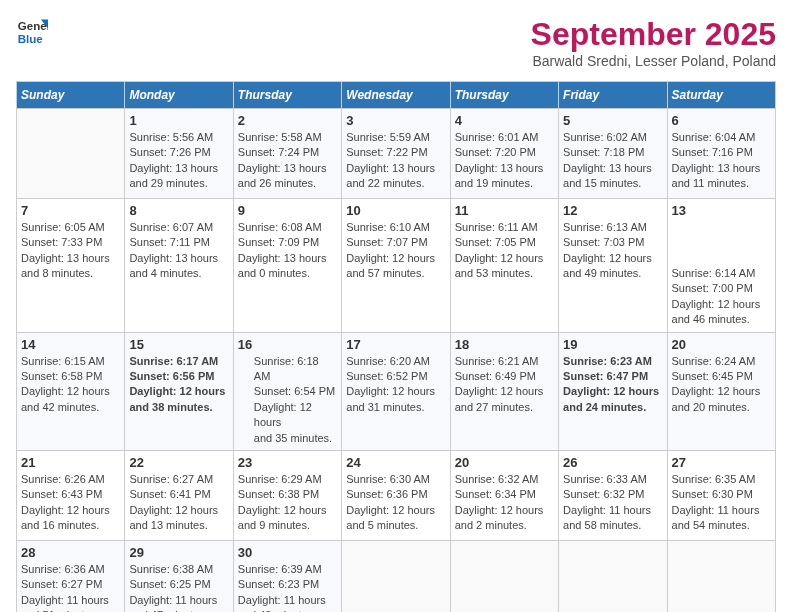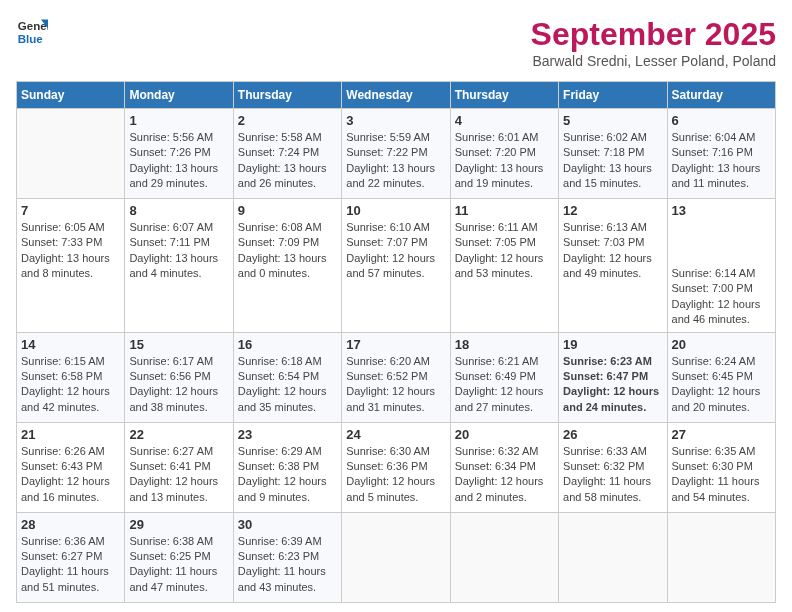--- a/index.html
+++ b/index.html
@@ -43,20 +43,21 @@
       font-size: 11px;
     }
     thead tr th {
       background-color: #2e75b6;
       color: white;
       padding: 6px 4px;
       text-align: left;
       font-size: 12px;
       font-weight: bold;
       border: 1px solid #ccc;
+      font-style: italic;
     }
     tbody tr td {
       border: 1px solid #ccc;
       vertical-align: top;
       padding: 4px;
       height: 90px;
       width: calc(100% / 7);
     }
     .day-number {
       font-weight: bold;
@@ -209,28 +210,28 @@
       <tr>
         <td>
           <span class="day-number">14</span>
           <div class="day-info" style="white-space: pre-line;">Sunrise: 6:15 AM
 Sunset: 6:58 PM
 Daylight: 12 hours
 and 42 minutes.</div>
         </td>
         <td>
           <span class="day-number">15</span>
-          <div class="day-info" style="white-space: pre-line;">Sunrise: 6:17 AM
+          <div class="day-info" style="white-space: pre-line; font-weight: bold;">Sunrise: 6:17 AM
 Sunset: 6:56 PM
 Daylight: 12 hours
 and 38 minutes.</div>
         </td>
         <td>
           <span class="day-number">16</span>
-          <div class="day-info" style="white-space: pre-line;">Sunrise: 6:18 AM
+          <div class="day-info" style="white-space: pre-line; margin-left: 16px;">Sunrise: 6:18 AM
 Sunset: 6:54 PM
 Daylight: 12 hours
 and 35 minutes.</div>
         </td>
         <td>
           <span class="day-number">17</span>
           <div class="day-info" style="white-space: pre-line;">Sunrise: 6:20 AM
 Sunset: 6:52 PM
 Daylight: 12 hours
 and 31 minutes.</div>

